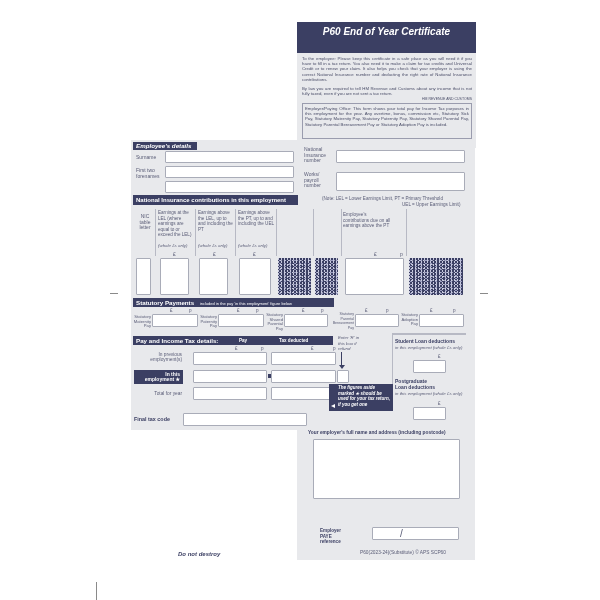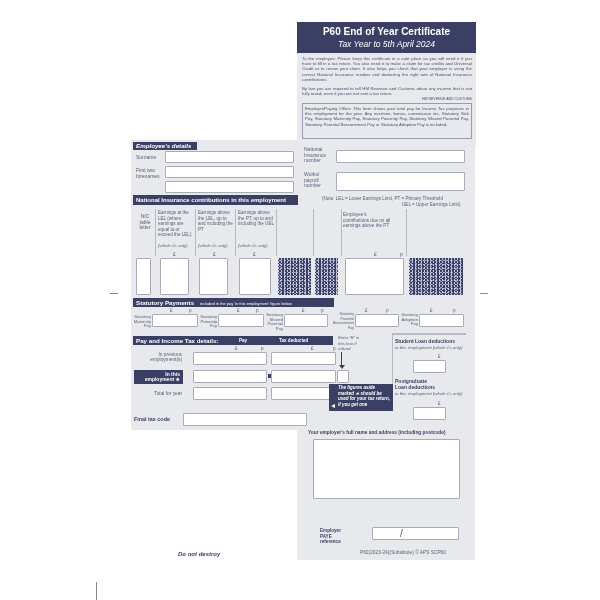--- a/index.html
+++ b/index.html
@@ -25,22 +25,21 @@
 </style>
 </head>
 <body>
 
 <div class="crop" style="left:110px;top:293px;width:8px;height:1px;"></div>
 <div class="crop" style="left:480px;top:293px;width:8px;height:1px;"></div>
 <div class="crop" style="left:96px;top:582px;width:1px;height:18px;"></div>
 
 <div class="panel" style="left:297px;top:22px;width:179px;height:126px;"></div>
 <div class="navy" style="position:absolute;left:297px;top:22px;width:179px;height:31px;">
-  <div style="position:absolute;left:0;right:0;top:4px;text-align:center;font-size:10px;font-weight:bold;">P60 End of Year Certificate</div>
-  <div style="position:absolute;left:0;right:0;top:17px;text-align:center;font-size:8.5px;font-style:italic;">Tax Year to 5th April 2024</div>
+  <div style="position:absolute;left:0;right:0;top:4px;text-align:center;font-size:10px;font-weight:bold;font-style:italic;">P60 End of Year Certificate</div>
 </div>
 <div style="position:absolute;left:302px;top:56px;width:170px;font-size:4.3px;line-height:5.2px;color:#4a4d68;text-align:justify;">To the employee: Please keep this certificate in a safe place as you will need it if you have to fill in a tax return. You also need it to make a claim for tax credits and Universal Credit or to renew your claim. It also helps you check that your employer is using the correct National Insurance number and deducting the right rate of National Insurance contributions.</div>
 <div style="position:absolute;left:302px;top:86px;width:170px;font-size:4.3px;line-height:5.2px;color:#4a4d68;text-align:justify;">By law you are required to tell HM Revenue and Customs about any income that is not fully taxed, even if you are not sent a tax return.</div>
 <div style="position:absolute;left:380px;top:97px;width:92px;text-align:right;font-size:3.5px;color:#4a4d68;">HM REVENUE AND CUSTOMS</div>
 <div style="position:absolute;left:302px;top:103px;width:170px;height:36px;border:1px solid #9a9cae;padding:2px;">
   <div style="font-size:4.3px;line-height:5.2px;color:#4a4d68;text-align:justify;">Employer/Paying Office: This form shows your total pay for Income Tax purposes in this employment for the year. Any overtime, bonus, commission etc, Statutory Sick Pay, Statutory Maternity Pay, Statutory Paternity Pay, Statutory Shared Parental Pay, Statutory Parental Bereavement Pay or Statutory Adoption Pay is included.</div>
 </div>
 
 <div class="panel" style="left:131px;top:140px;width:344px;height:290px;"></div>
 

